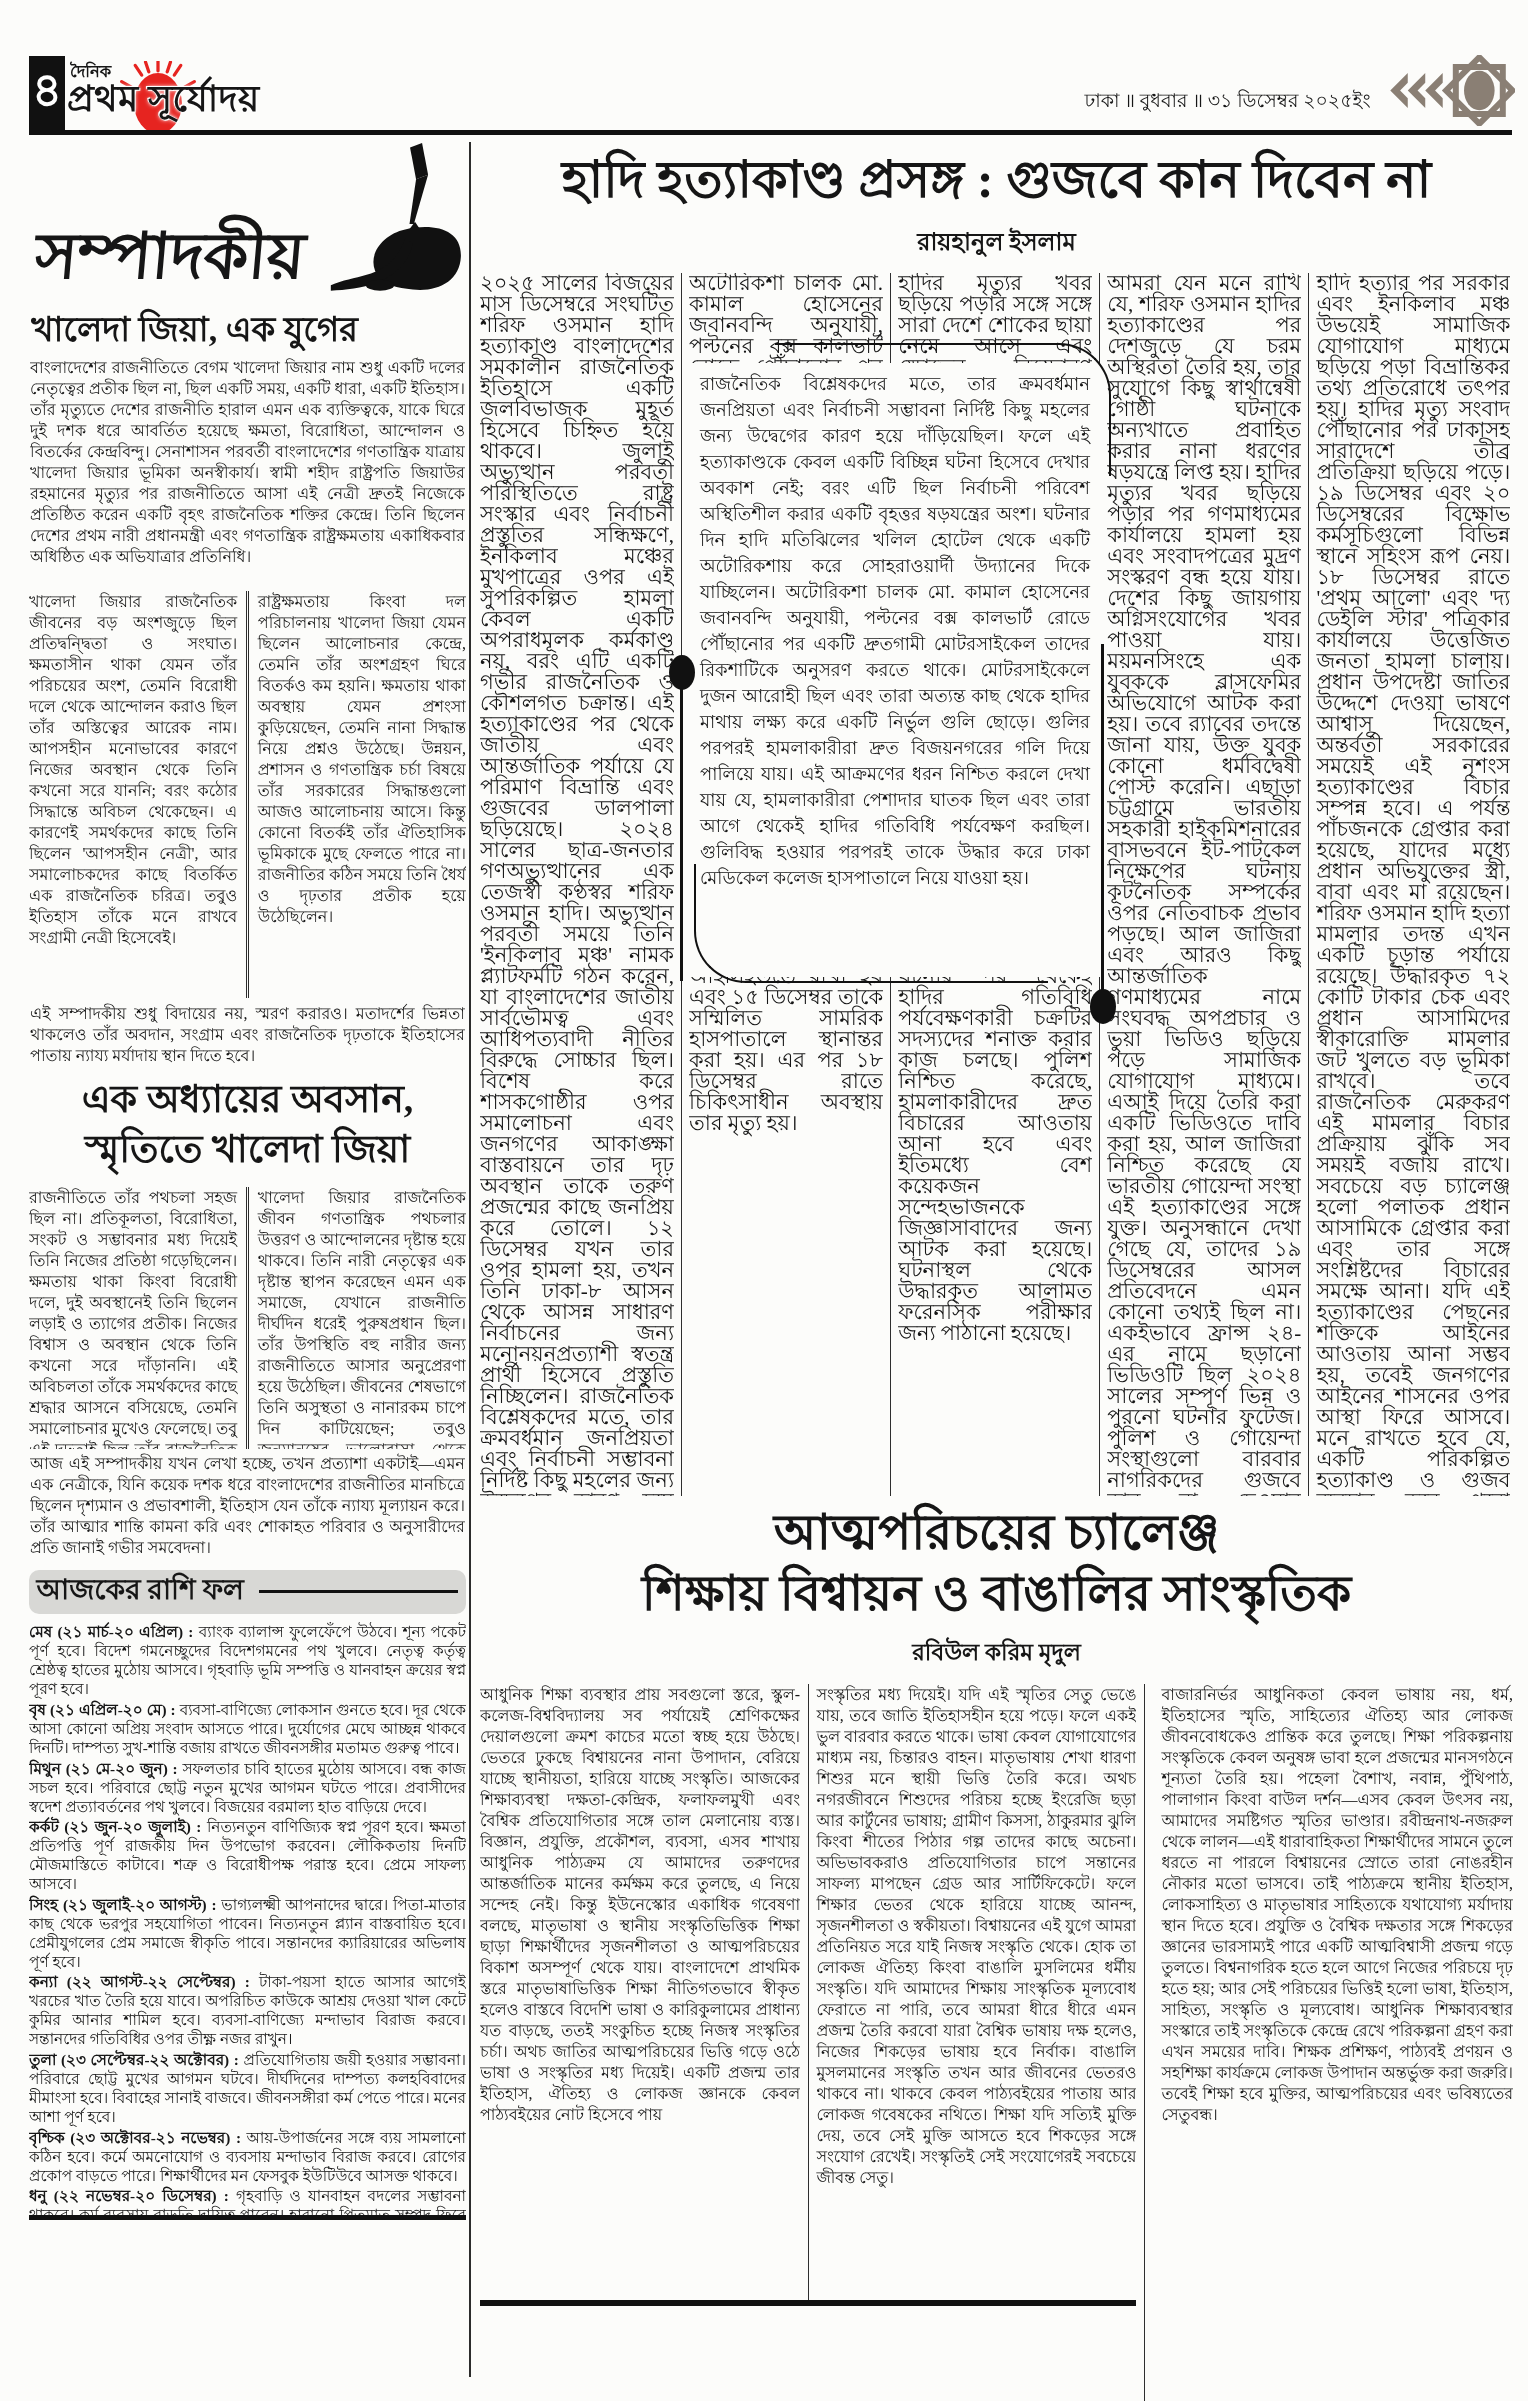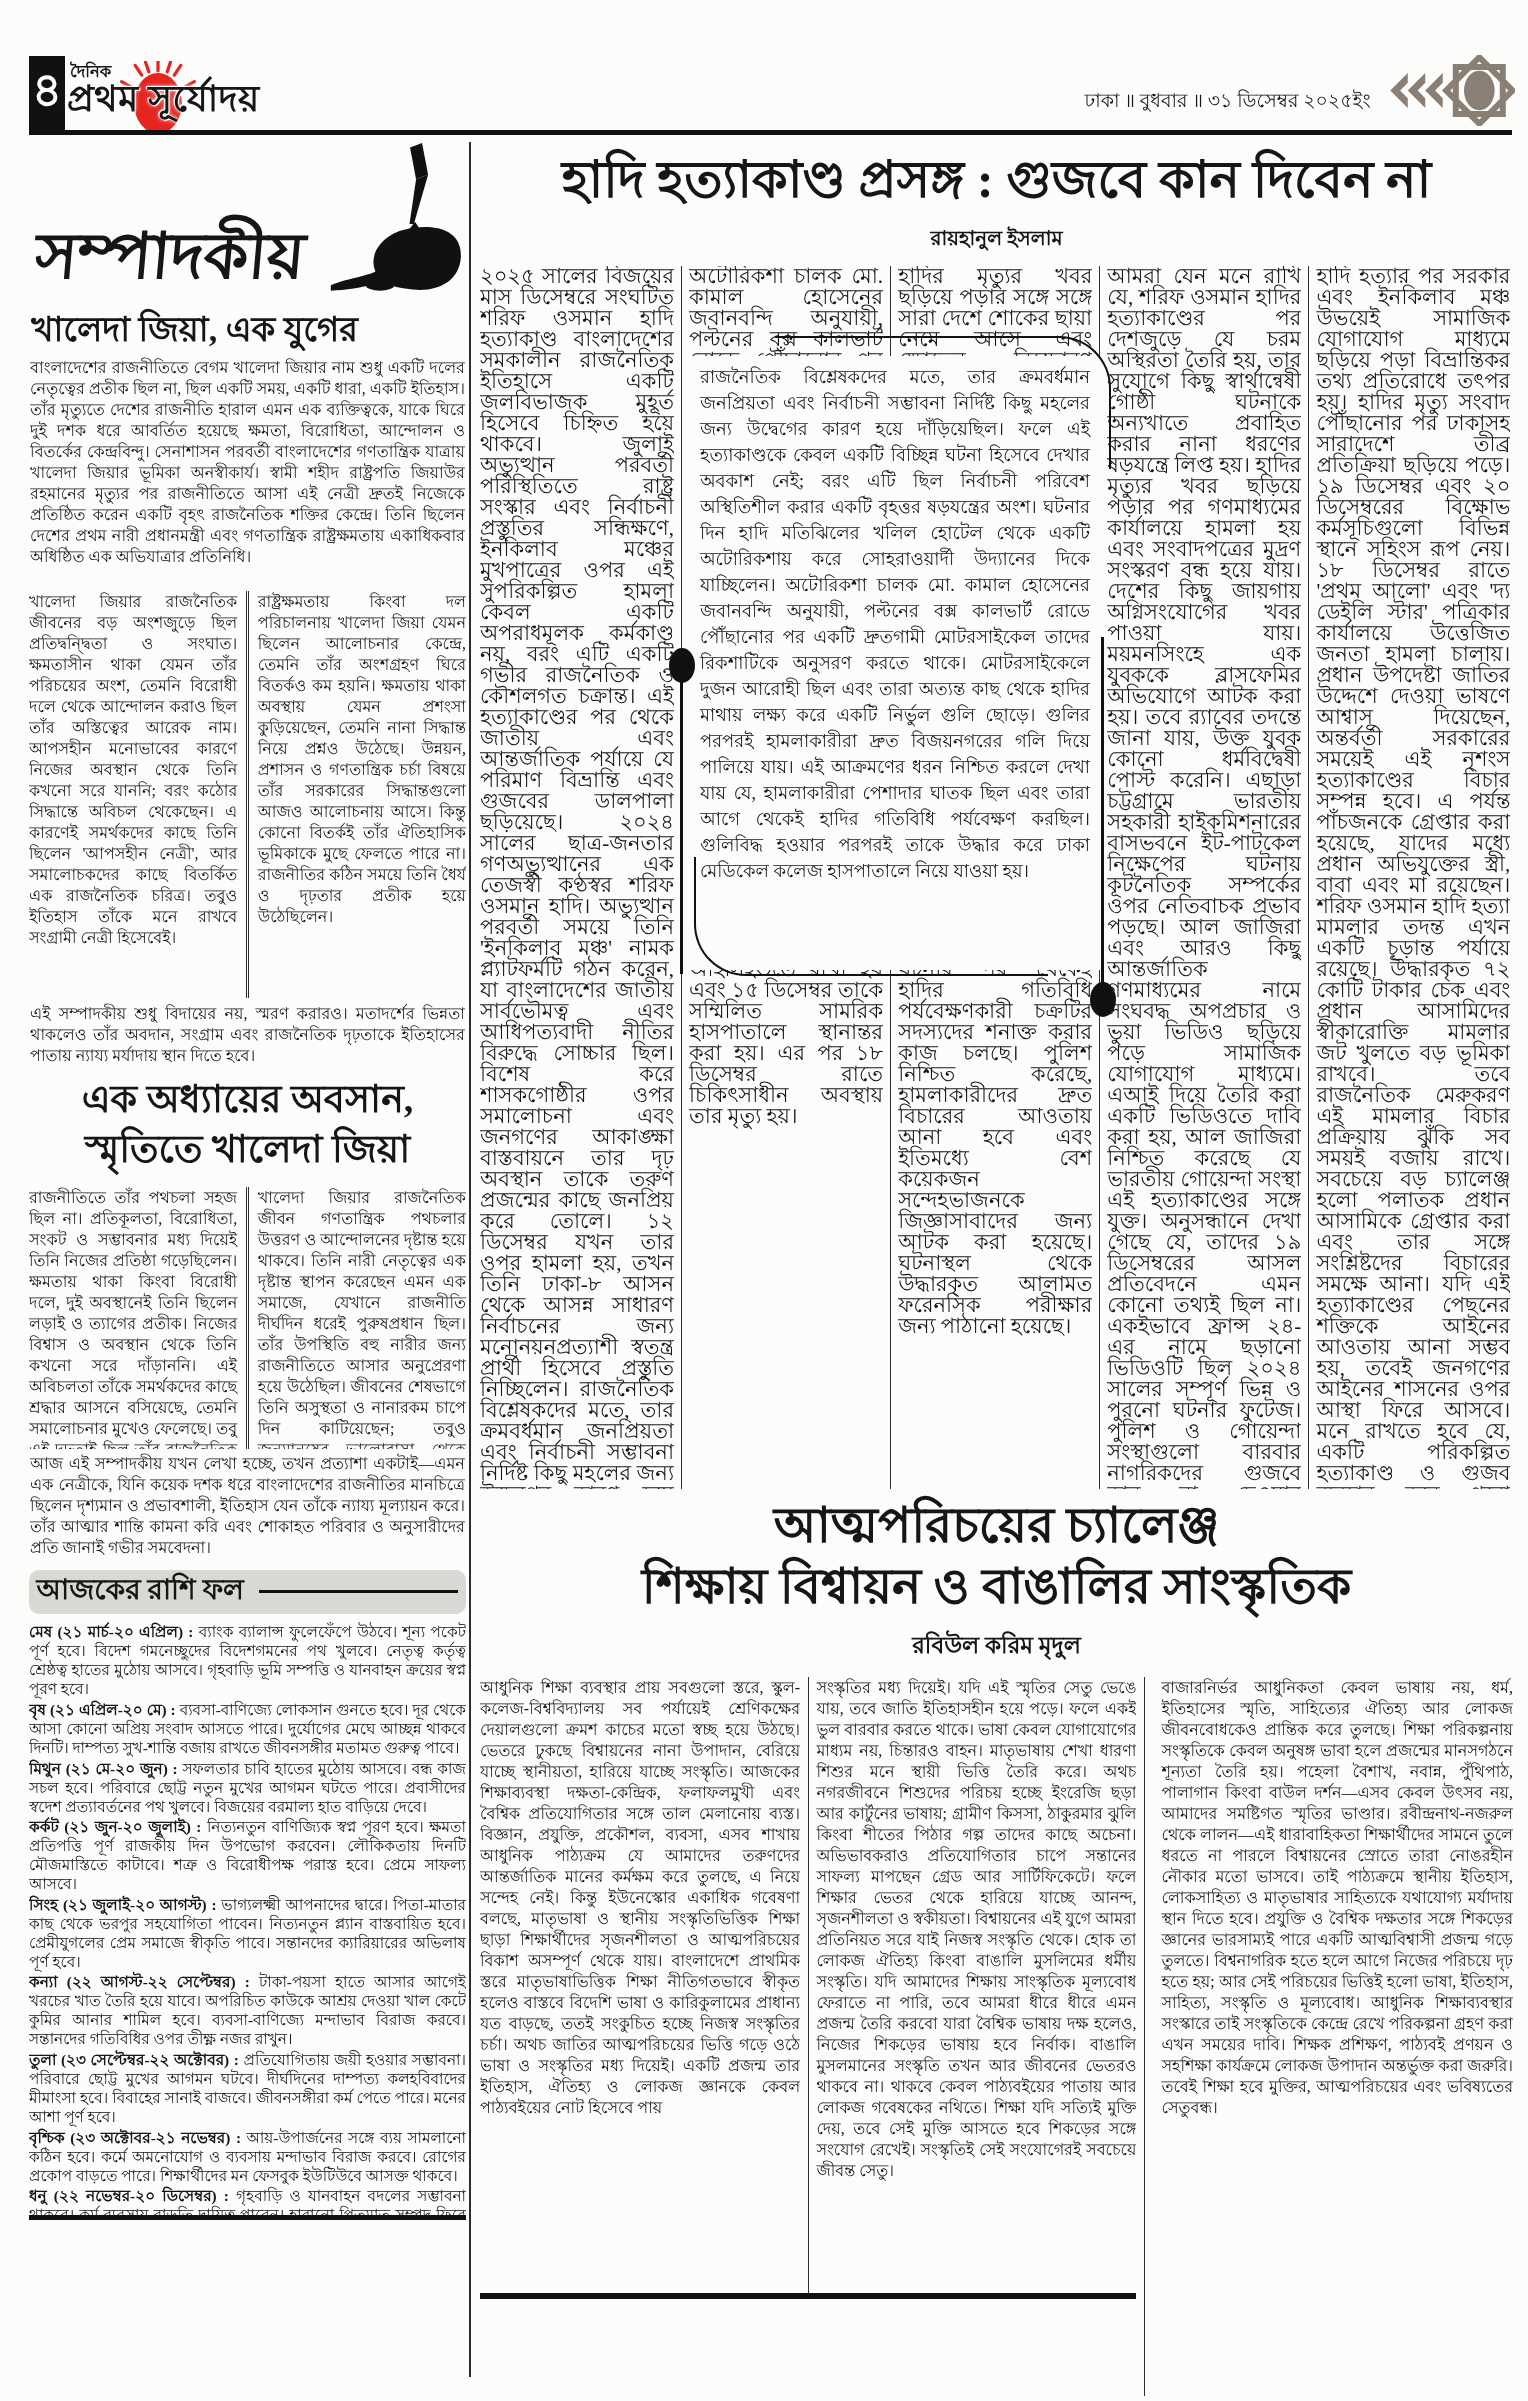--- a/index.html
+++ b/index.html
@@ -42,21 +42,21 @@
   .horo-banner{display:flex;align-items:center;background:#d8d8d5;height:44px;padding-left:7.6px;border-radius:10px;}
   .horo-banner .t{font-size:28px;font-weight:bold;white-space:nowrap;}
   .horo-banner .dash{flex:1;height:2.7px;background:#111;margin:0 7.6px 0 15.3px;}
   .horo-list{margin-top:8.7px;height:576px;overflow:hidden;border-bottom:5.5px solid #111;padding-bottom:17px;}
   .horo-entry{font-size:15.3px;line-height:19px;text-align:justify;margin-bottom:1.6px;}
   .horo-entry .sign{font-weight:bold;}
 
   
   .main{position:absolute;left:480px;top:142px;width:1033px;}
   .m-h1{font-size:51px;font-weight:bold;text-align:center;line-height:64px;height:67px;overflow:hidden;margin-top:5.5px;}
-  .m-by{font-size:20px;font-weight:bold;text-align:center;margin:8.7px 0 9.8px 0;}
+  .m-by{font-size:24px;font-weight:bold;text-align:center;margin:8.7px 0 9.8px 0;}
   .bodycols{position:relative;height:1223px;display:flex;overflow:hidden;}
   .col{width:194px;font-size:21px;line-height:21px;text-align:justify;overflow:hidden;}
   .colsep{width:1.1px;background:#2e2e2e;margin:0 7px;}
   .quote{position:absolute;left:206px;top:90px;width:418px;height:614px;background:#fcfcfa;z-index:4;
          font-size:18px;line-height:26px;text-align:justify;overflow:hidden;padding:7.6px 14px;box-sizing:border-box;}
   .qframe-top{position:absolute;left:295px;top:70px;width:334px;height:131px;z-index:5;
               border-top:2.7px solid #111;border-right:2.7px solid #111;border-top-right-radius:52px;}
   .qframe-bot{position:absolute;left:214px;top:591px;width:352px;height:117px;z-index:5;
               border-bottom:2.7px solid #111;border-left:2.7px solid #111;border-bottom-left-radius:52px;}
   .pin-dot{position:absolute;width:26px;height:35px;background:#111;border-radius:50%;z-index:6;}

